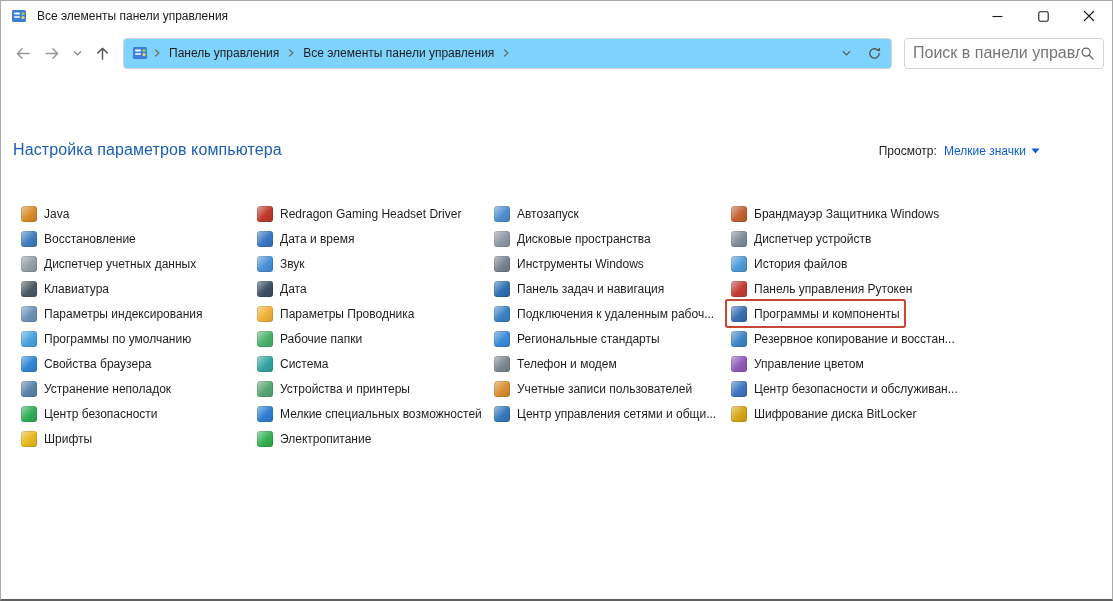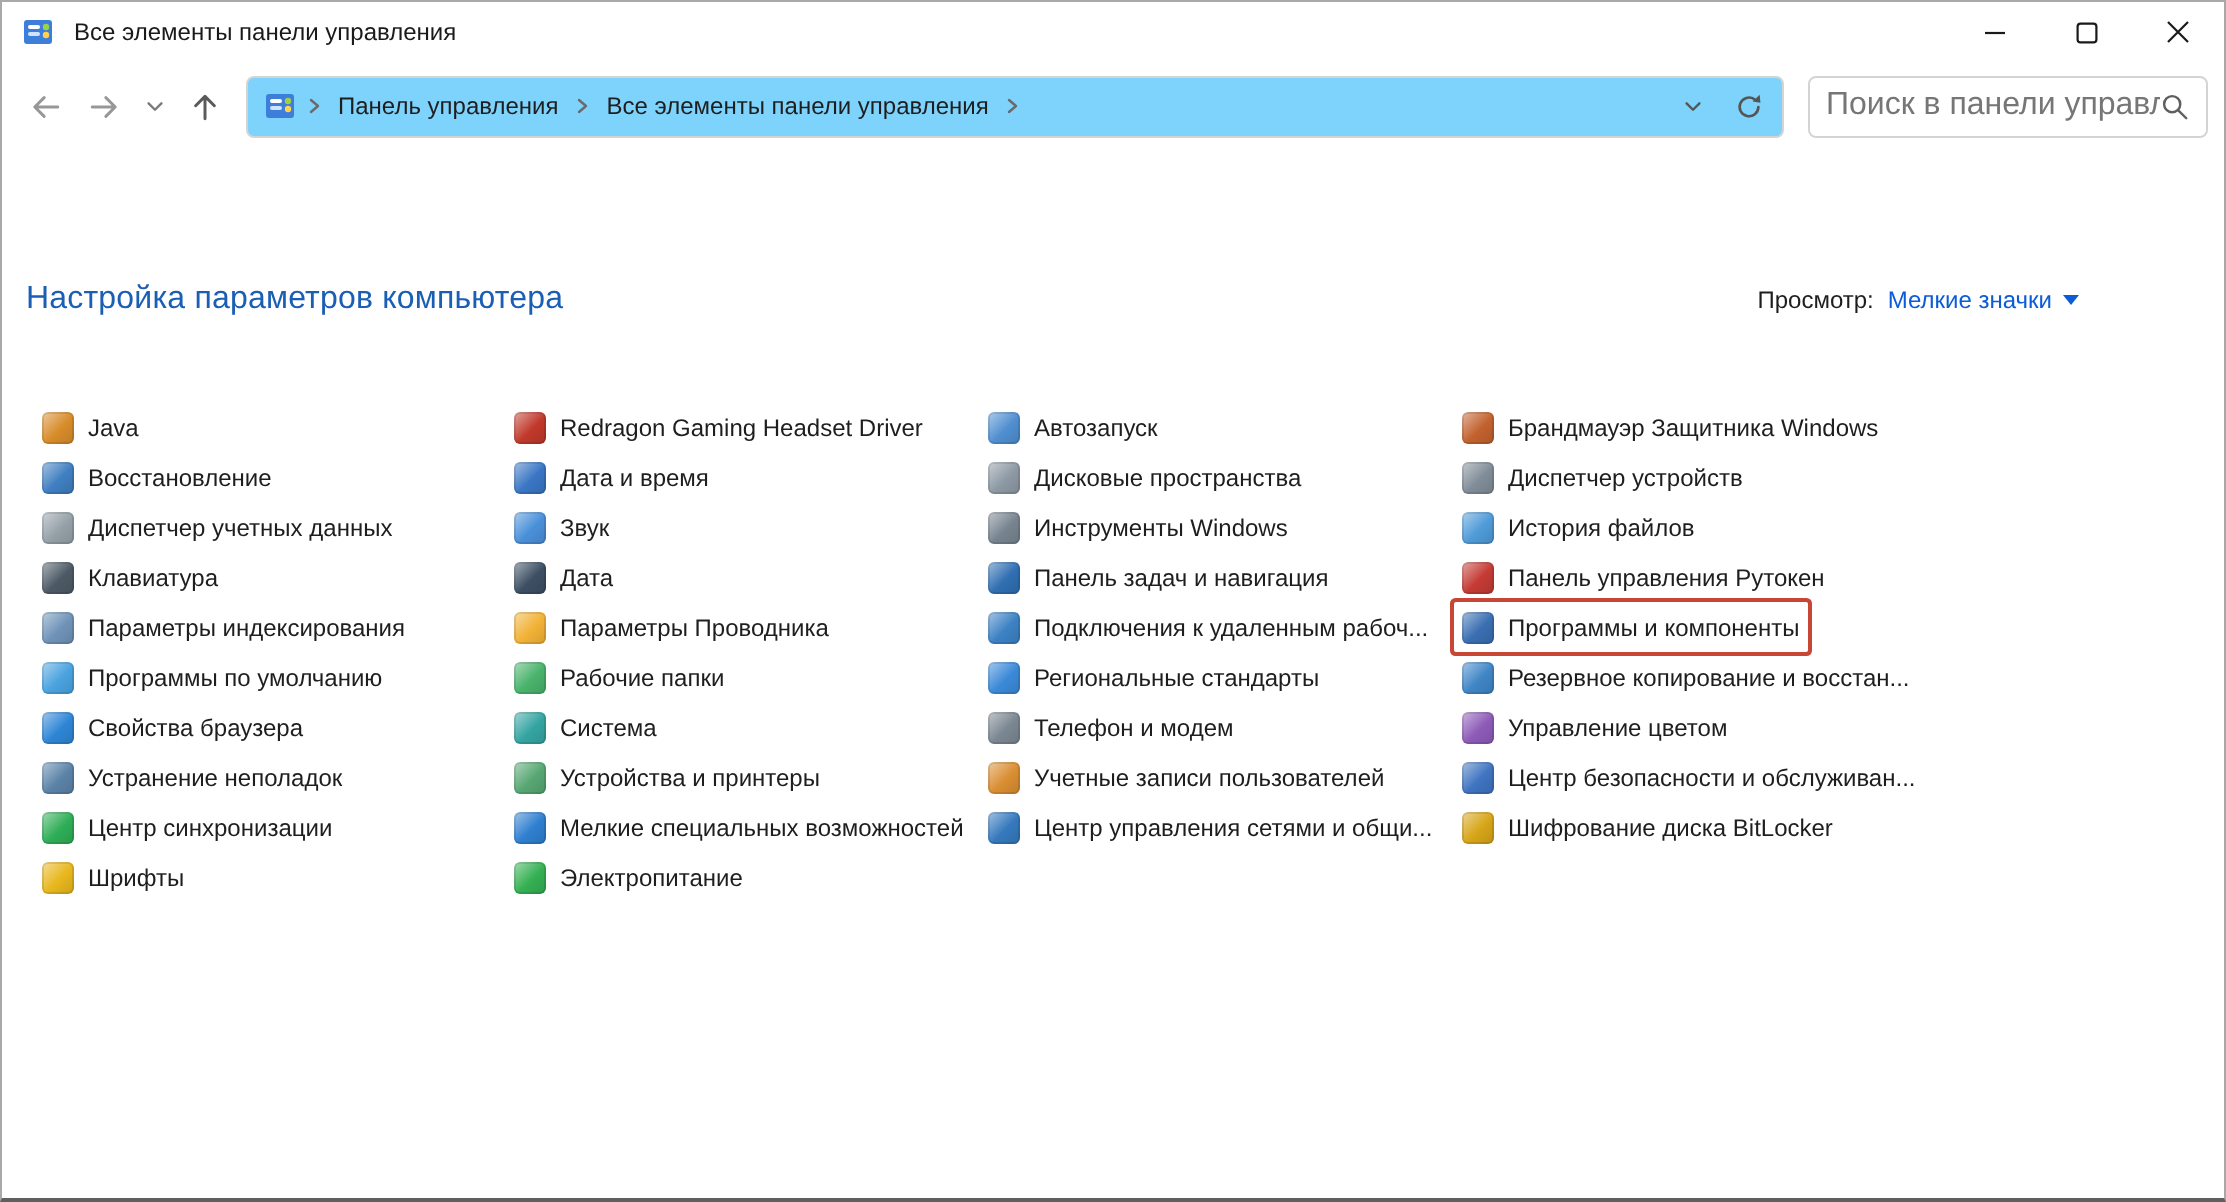--- a/index.html
+++ b/index.html
@@ -207,21 +207,21 @@
           <div class="cp-item">
             <span class="cp-icon" style="background-color: rgb(47, 134, 214);"></span>
             <span class="cp-label">Свойства браузера</span>
           </div>
           <div class="cp-item">
             <span class="cp-icon" style="background-color: rgb(91, 131, 168);"></span>
             <span class="cp-label">Устранение неполадок</span>
           </div>
           <div class="cp-item">
             <span class="cp-icon" style="background-color: rgb(47, 174, 87);"></span>
-            <span class="cp-label">Центр синхронизации</span>
+            <span class="cp-label">Центр безопасности</span>
           </div>
           <div class="cp-item">
             <span class="cp-icon" style="background-color: rgb(232, 183, 29);"></span>
             <span class="cp-label">Шрифты</span>
           </div>
         </div>
         <div class="item-col">
           <div class="cp-item">
             <span class="cp-icon" style="background-color: rgb(192, 57, 43);"></span>
             <span class="cp-label">Redragon Gaming Headset Driver</span>

